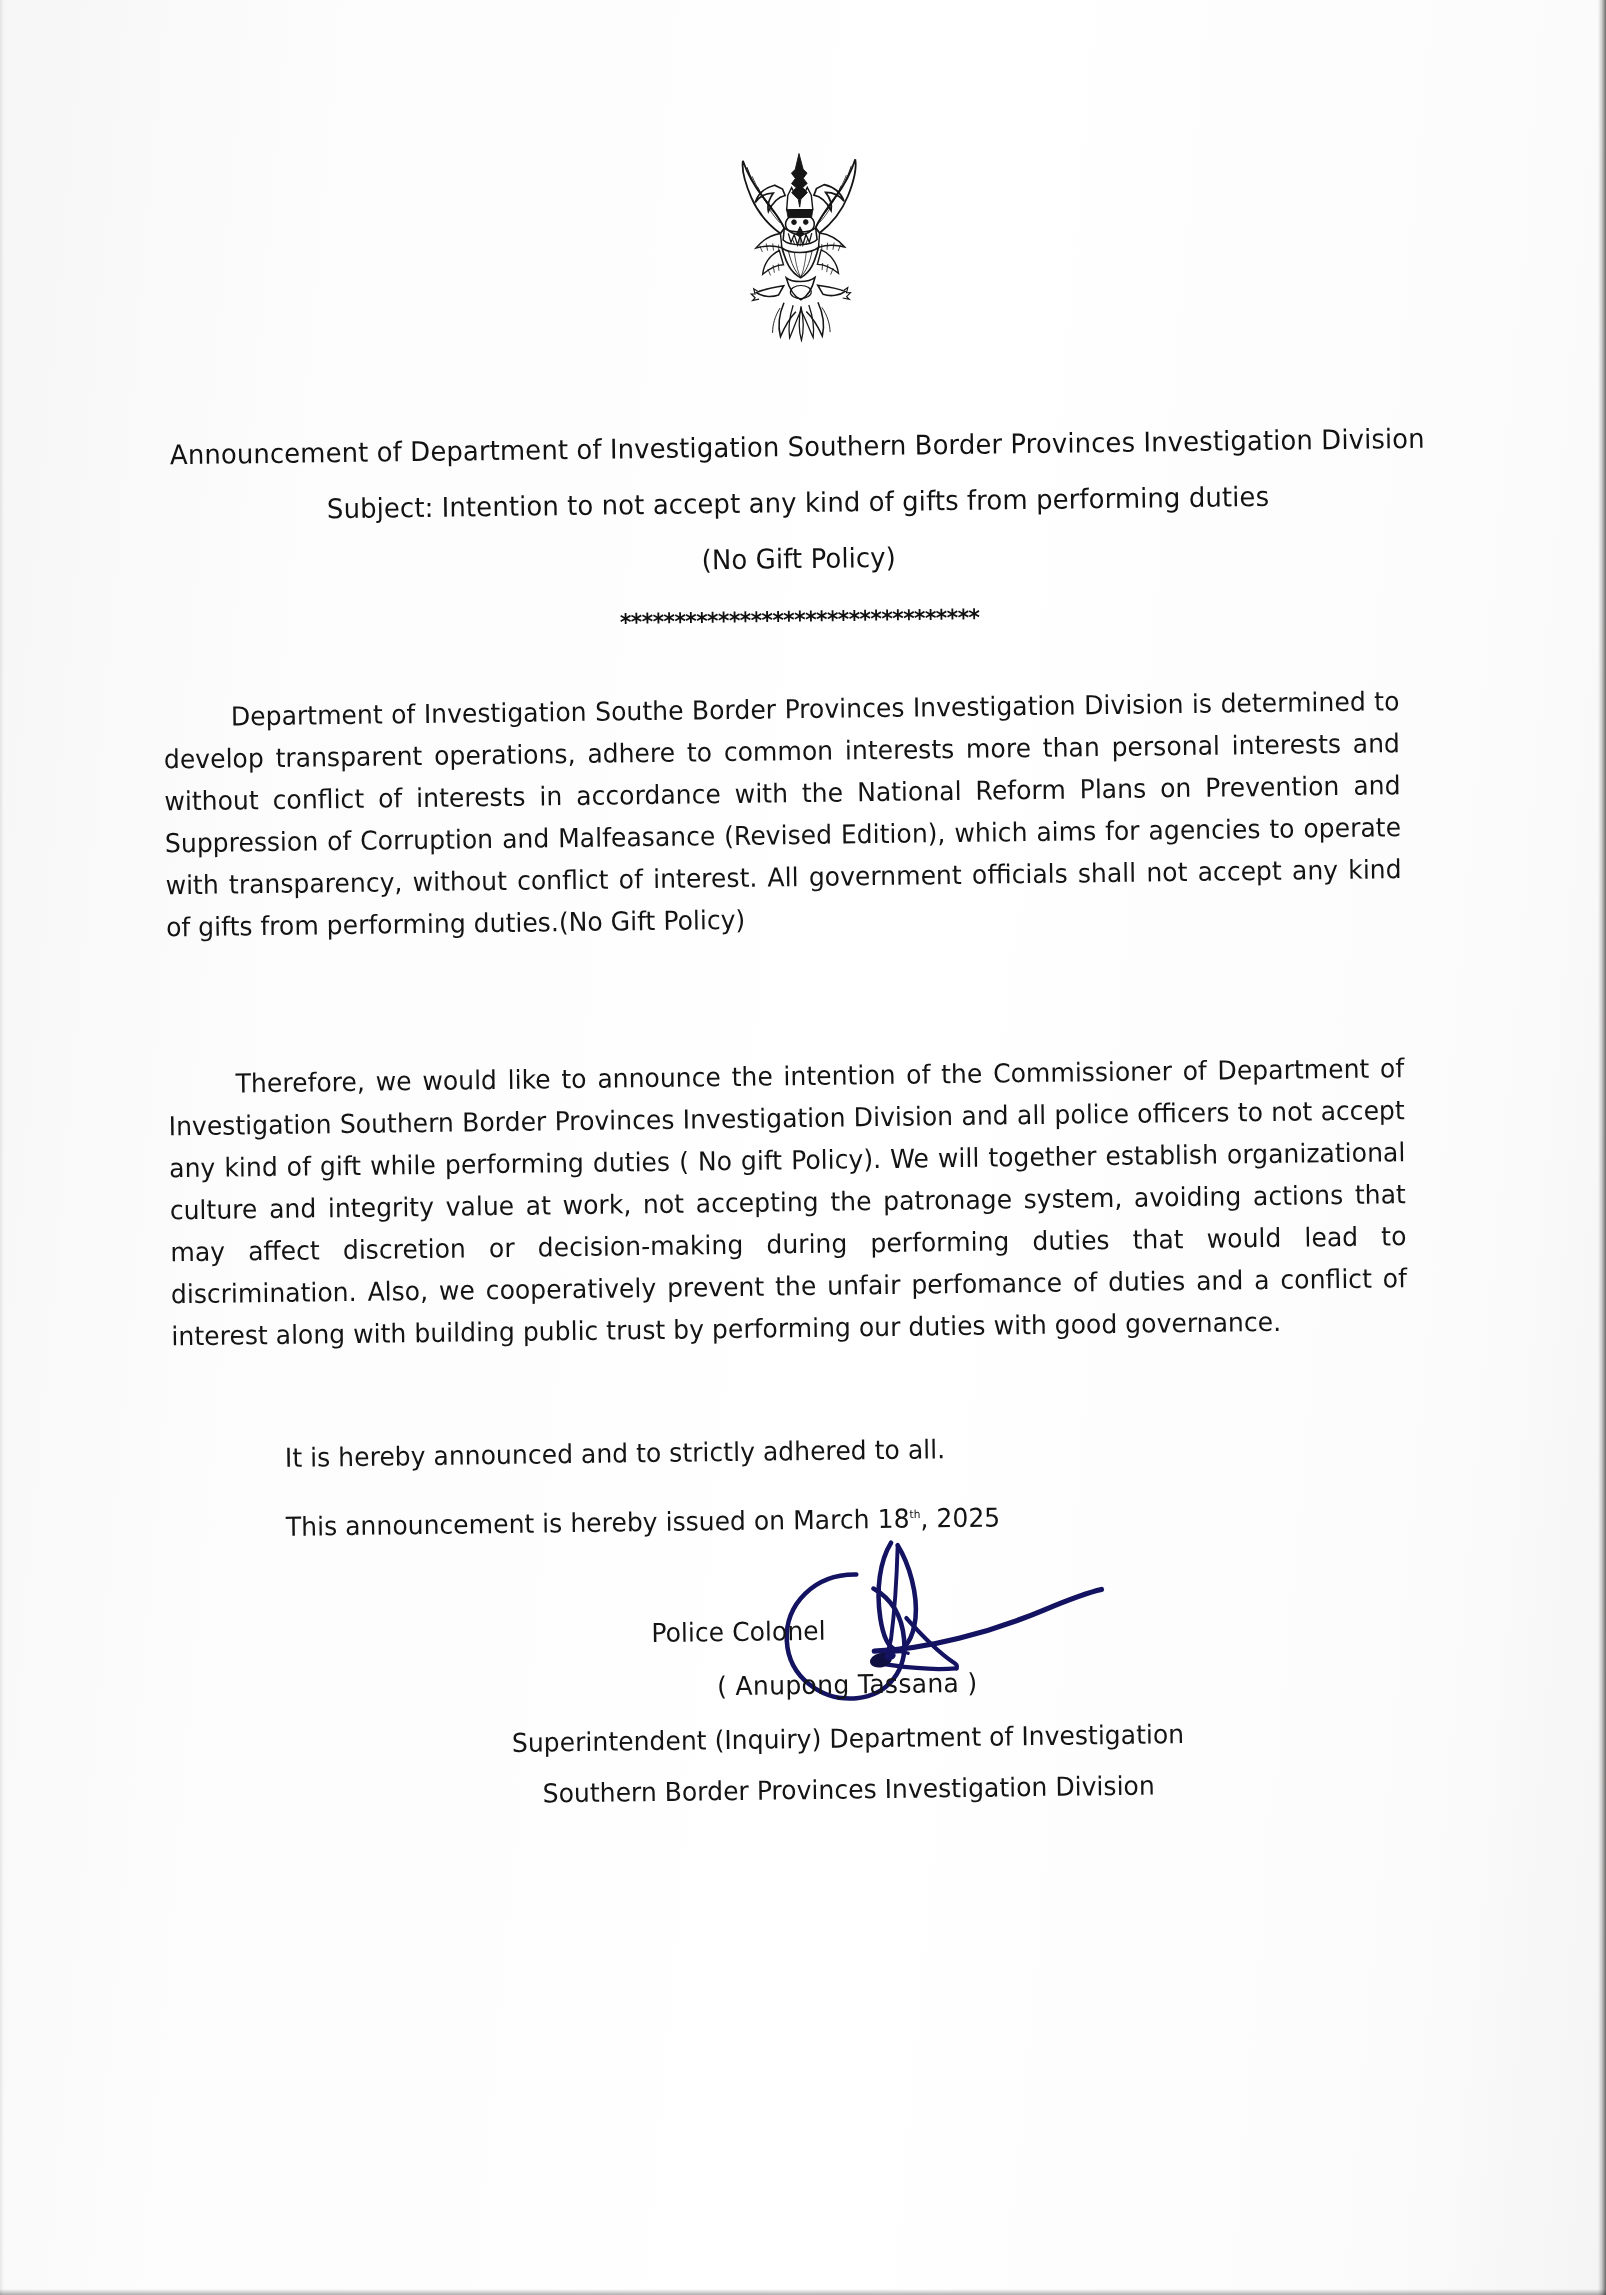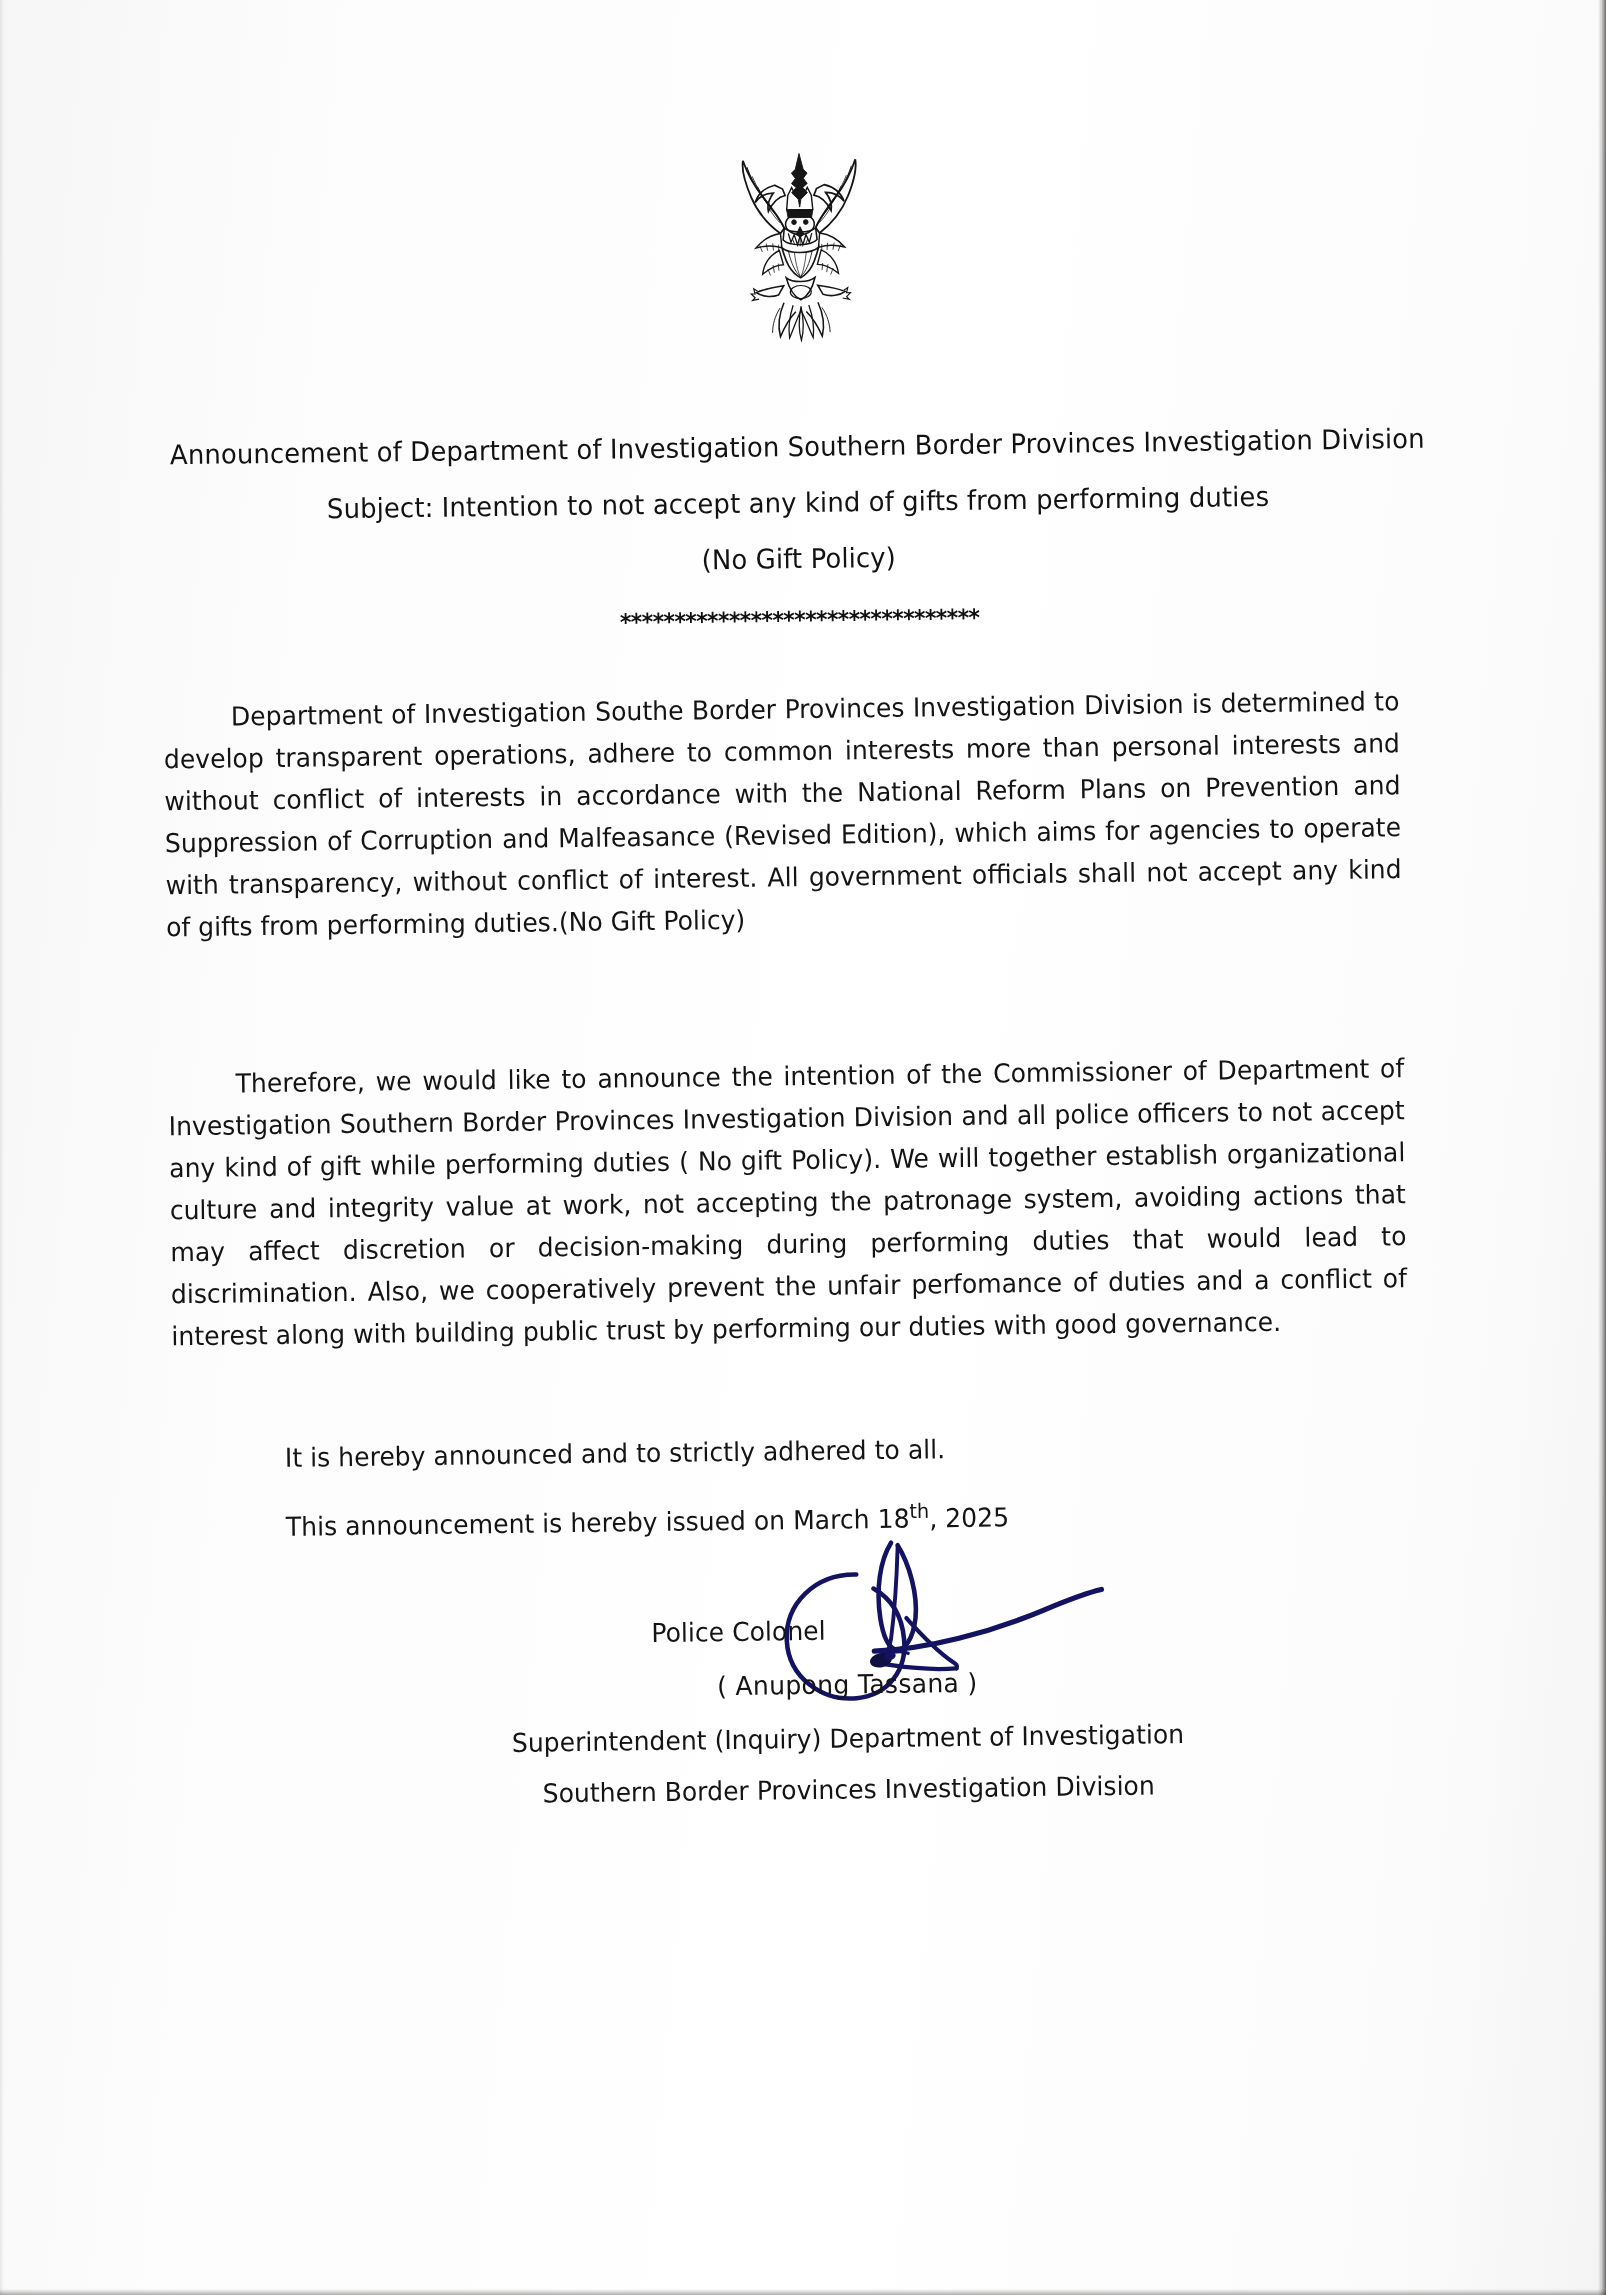--- a/index.html
+++ b/index.html
@@ -118,21 +118,21 @@
     left: 166px;
     width: 1281px;
     font-size: 26px;
     line-height: 39px;
     color: #141414;
     transform: scaleX(0.965);
     transform-origin: left top;
   }
   #closing1 { top: 1433px; padding-left: 116px; }
   #dateline  { top: 1502px; padding-left: 116px; }
-  #dateline .sup { font-size: 20px; vertical-align: super; line-height: 0; text-align: right; }
+  #dateline .sup { font-size: 11px; vertical-align: super; line-height: 0; text-align: right; }
 
   
   .sig-rank {
     position: absolute;
     top: 1617px;
     left: 642px;
     font-size: 26px;
     color: #141414;
     transform: scaleX(0.965);
     transform-origin: left top;

